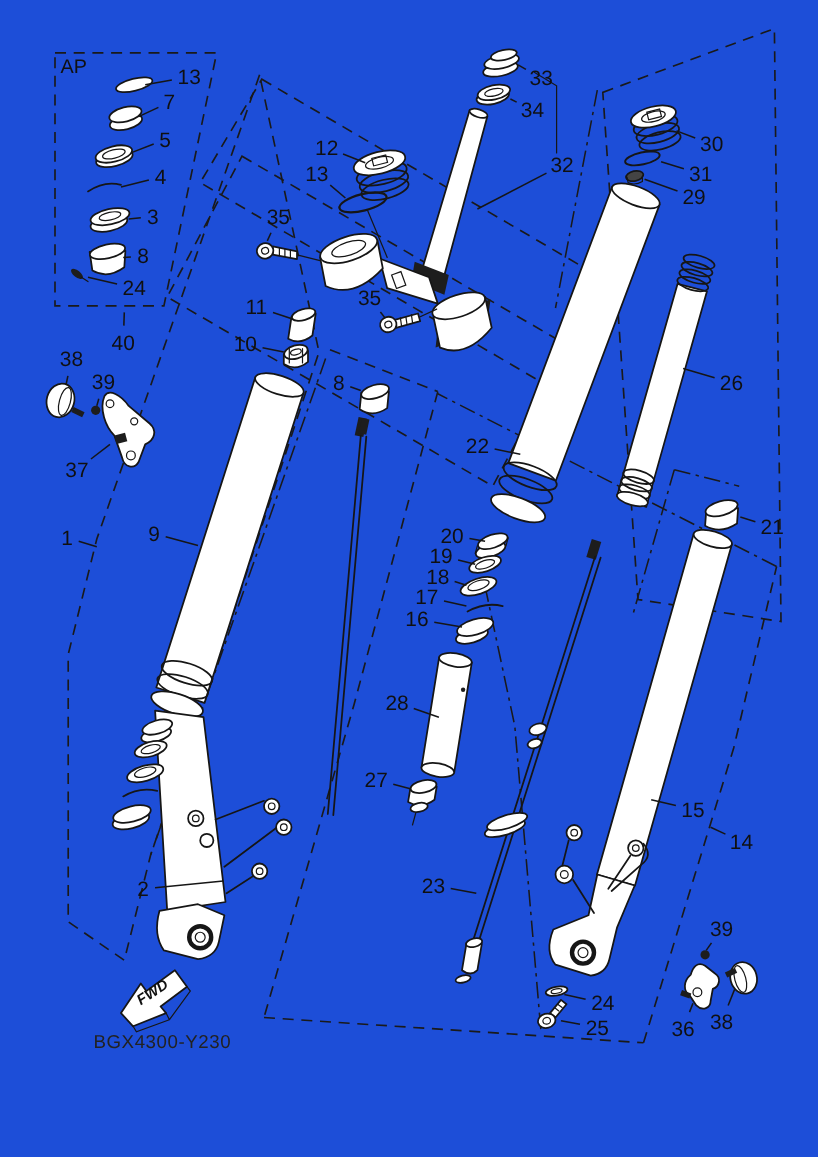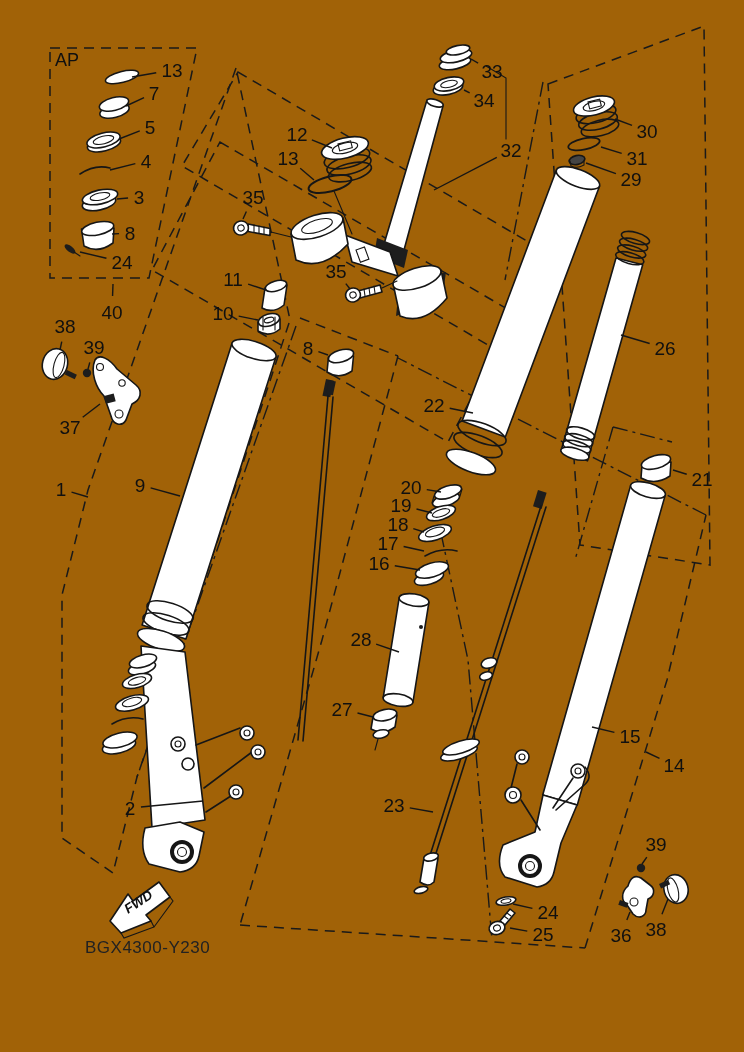--- a/index.html
+++ b/index.html
@@ -1,16 +1,16 @@
 <!DOCTYPE html>
 <html><head>
 <meta charset="utf-8">
 <style>
   html,body{margin:0;padding:0;background:#ffffff;}
-  .stage{position:relative;width:744px;height:1052px;background:#a16207;overflow:hidden;
+  .stage{position:relative;width:744px;height:1052px;background:#1d4ed8;overflow:hidden;
          font-family:"Liberation Sans", sans-serif;}
   svg{display:block}
   .box{fill:none;stroke:#1a1a1a;stroke-width:1.5;stroke-dasharray:10 7;}
   .chain{fill:none;stroke:#1a1a1a;stroke-width:1.4;stroke-dasharray:15 5 3 5;}
   .p{fill:#ffffff;stroke:#161616;stroke-width:1.6;stroke-linejoin:round;}
   .ln{fill:none;stroke:#161616;stroke-width:1.6;stroke-linecap:round;}
   .thin{stroke-width:1.1;}
   .dk{fill:#1d1d1d;stroke:none;}
   .callout{font:19px "Liberation Sans", sans-serif;fill:#101010;text-anchor:middle;}
   .leader{stroke:#161616;stroke-width:1.4;}

